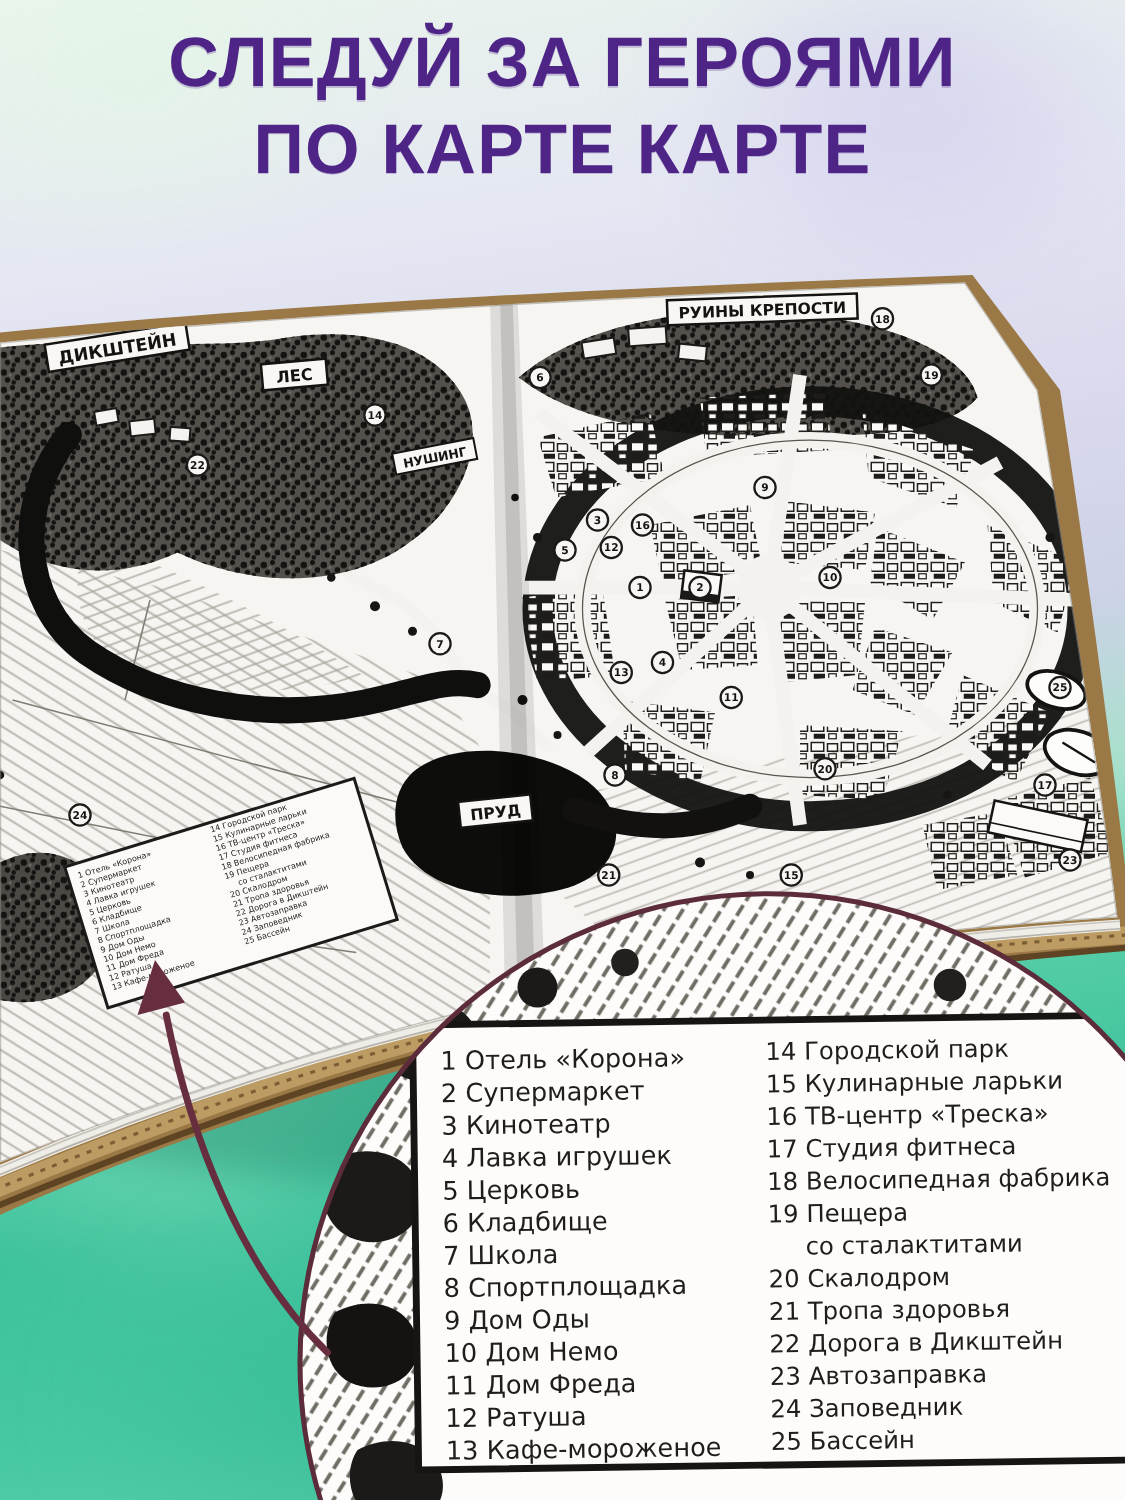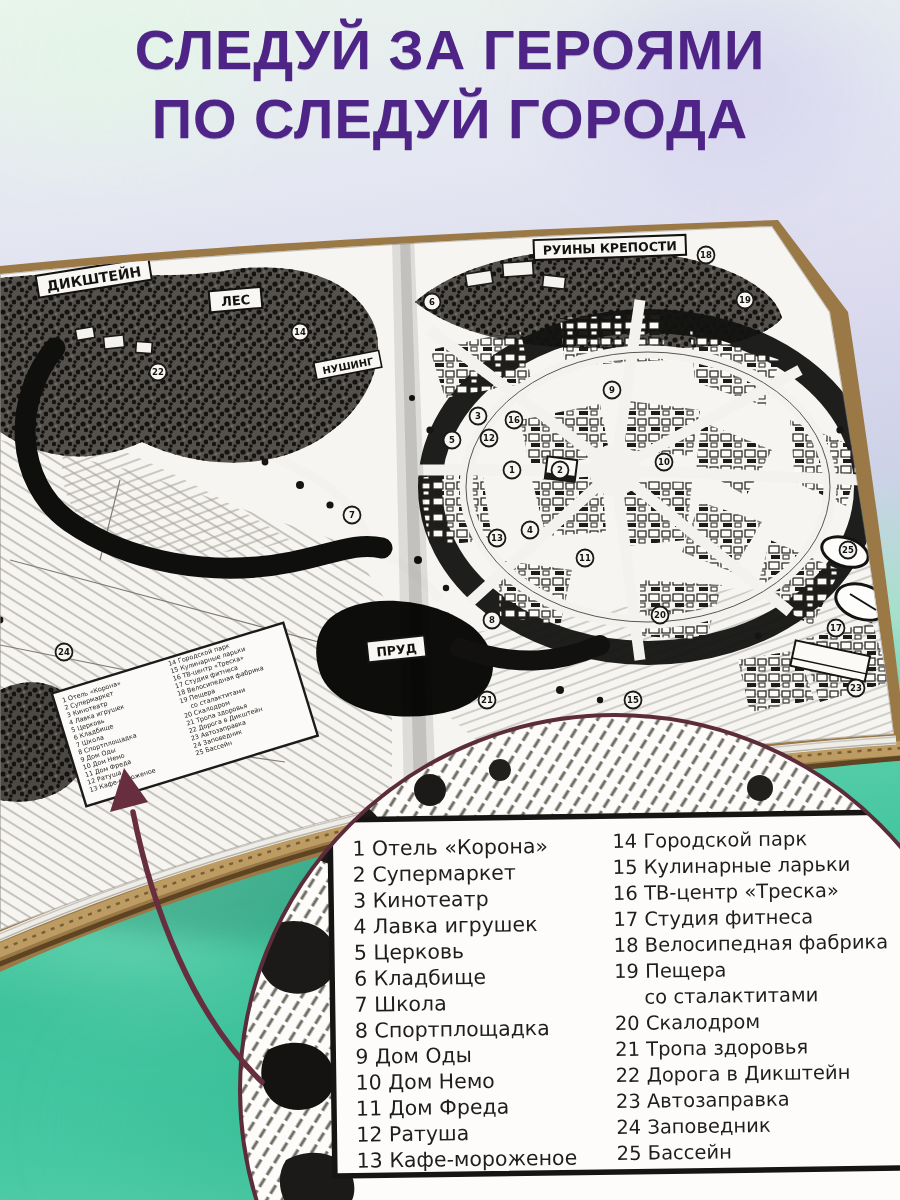--- a/index.html
+++ b/index.html
@@ -26,21 +26,21 @@
 
 <div class="stage">
   <div class="bg"></div>
   <div class="blob b1"></div>
   <div class="blob b2"></div>
   <div class="blob b3"></div>
   <div class="blob b4"></div>
 
   <div class="title">
     <div>СЛЕДУЙ ЗА ГЕРОЯМИ</div>
-    <div>ПО СЛЕДУЙ ГОРОДА</div>
+    <div>ПО КАРТЕ КАРТЕ</div>
   </div>
 
   <svg class="scene" viewBox="0 0 900 1200">
     <defs>
       <pattern id="hatch1" width="10" height="10" patternUnits="userSpaceOnUse" patternTransform="rotate(32)">
         <line x1="0" y1="2" x2="10" y2="2" stroke="#a6a198" stroke-width="1.6"></line>
       </pattern>
       <pattern id="hatch2" width="9" height="9" patternUnits="userSpaceOnUse" patternTransform="rotate(-20)">
         <line x1="0" y1="2" x2="9" y2="2" stroke="#a9a59c" stroke-width="1.4"></line>
       </pattern>

